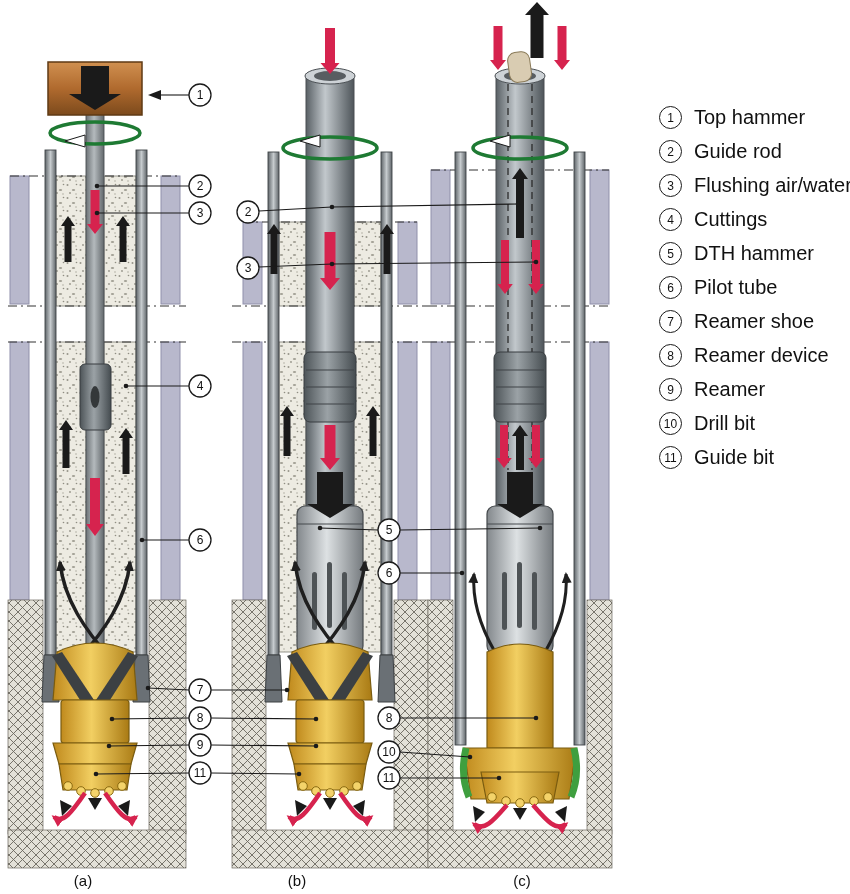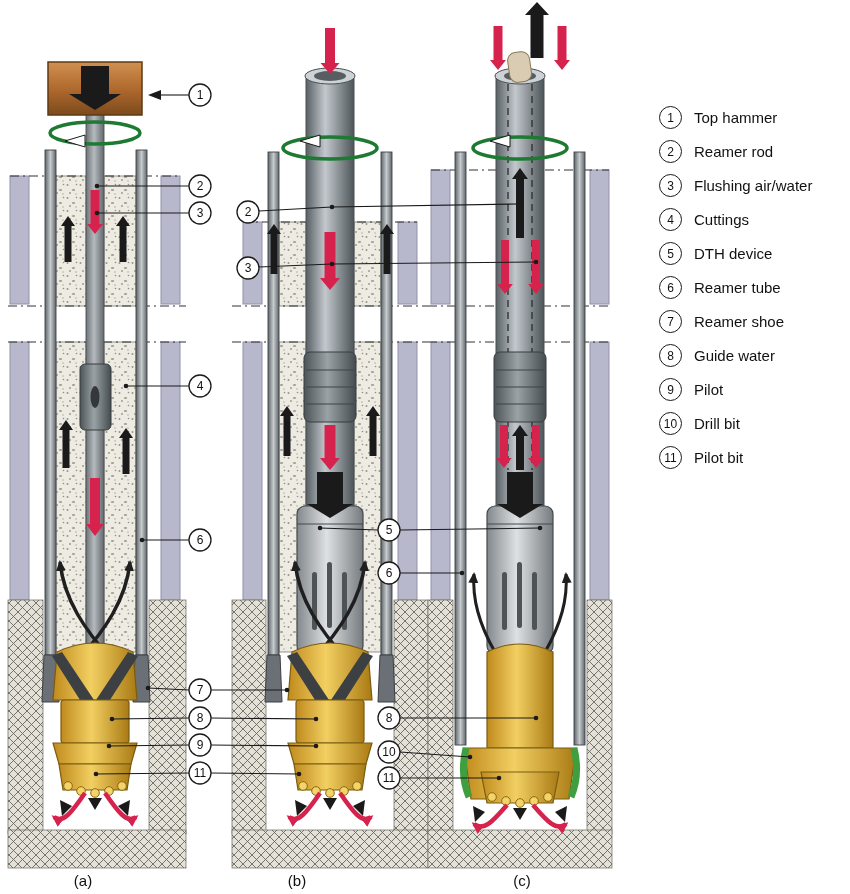--- a/index.html
+++ b/index.html
@@ -6,21 +6,21 @@
   html,body{width:850px;height:894px;background:#fff;font-family:"Liberation Sans",sans-serif;color:#111}
   .stage{position:relative;width:850px;height:894px;overflow:hidden;background:#fff}
   svg.art{position:absolute;left:0;top:0}
   .lead{stroke:#1a1a1a;stroke-width:1.1;fill:none}
   .cball{fill:#fff;stroke:#1a1a1a;stroke-width:1.3}
   .dot{fill:#1a1a1a}
   text.cnum{font-family:"Liberation Sans",sans-serif;font-size:12px;fill:#111;text-anchor:middle;dominant-baseline:central}
   .legend{position:absolute;left:659px;top:106px;display:flex;flex-direction:column;gap:11px}
   .legend-row{display:flex;align-items:center;gap:12px;height:23px}
   .lnum{width:23px;height:23px;border:1.4px solid #1a1a1a;border-radius:50%;display:flex;align-items:center;justify-content:center;font-size:12px;flex:0 0 23px}
-  .llabel{font-size:15px;white-space:nowrap}
+  .llabel{font-size:20px;white-space:nowrap}
   .panel-label{position:absolute;top:872px;transform:translateX(-50%);font-size:15px}
 </style>
 </head>
 <body>
 
 <div class="stage">
 
 <svg class="art" width="850" height="894" viewBox="0 0 850 894">
 <defs>
   <pattern id="stip" width="13" height="13" patternUnits="userSpaceOnUse">
@@ -364,57 +364,57 @@
 </g>
 </svg>
 
 <div class="legend">
   <div class="legend-row">
     <span class="lnum">1</span>
     <span class="llabel">Top hammer</span>
   </div>
   <div class="legend-row">
     <span class="lnum">2</span>
-    <span class="llabel">Reamer rod</span>
+    <span class="llabel">Guide rod</span>
   </div>
   <div class="legend-row">
     <span class="lnum">3</span>
     <span class="llabel">Flushing air/water</span>
   </div>
   <div class="legend-row">
     <span class="lnum">4</span>
     <span class="llabel">Cuttings</span>
   </div>
   <div class="legend-row">
     <span class="lnum">5</span>
-    <span class="llabel">DTH device</span>
+    <span class="llabel">DTH hammer</span>
   </div>
   <div class="legend-row">
     <span class="lnum">6</span>
-    <span class="llabel">Reamer tube</span>
+    <span class="llabel">Pilot tube</span>
   </div>
   <div class="legend-row">
     <span class="lnum">7</span>
     <span class="llabel">Reamer shoe</span>
   </div>
   <div class="legend-row">
     <span class="lnum">8</span>
-    <span class="llabel">Guide water</span>
+    <span class="llabel">Reamer device</span>
   </div>
   <div class="legend-row">
     <span class="lnum">9</span>
-    <span class="llabel">Pilot</span>
+    <span class="llabel">Reamer</span>
   </div>
   <div class="legend-row">
     <span class="lnum">10</span>
     <span class="llabel">Drill bit</span>
   </div>
   <div class="legend-row">
     <span class="lnum">11</span>
-    <span class="llabel">Pilot bit</span>
+    <span class="llabel">Guide bit</span>
   </div>
 </div>
 
 <div class="panel-label" style="left:83px">(a)</div>
 <div class="panel-label" style="left:297px">(b)</div>
 <div class="panel-label" style="left:522px">(c)</div>
 
 </div>
 
 </body></html>

